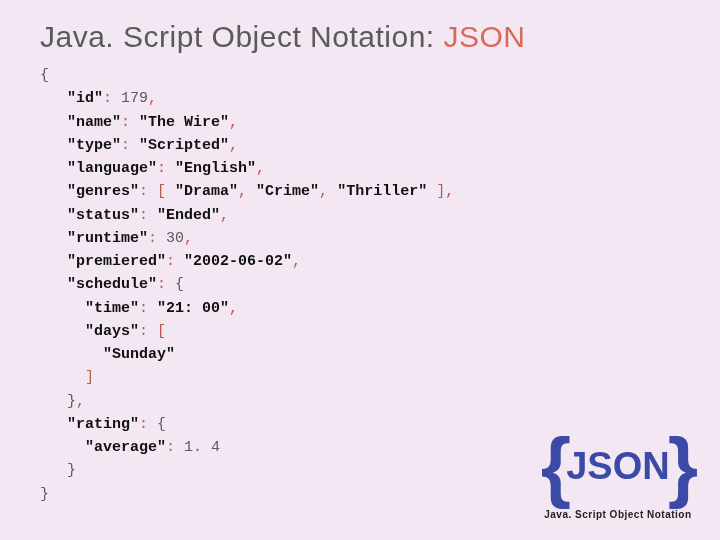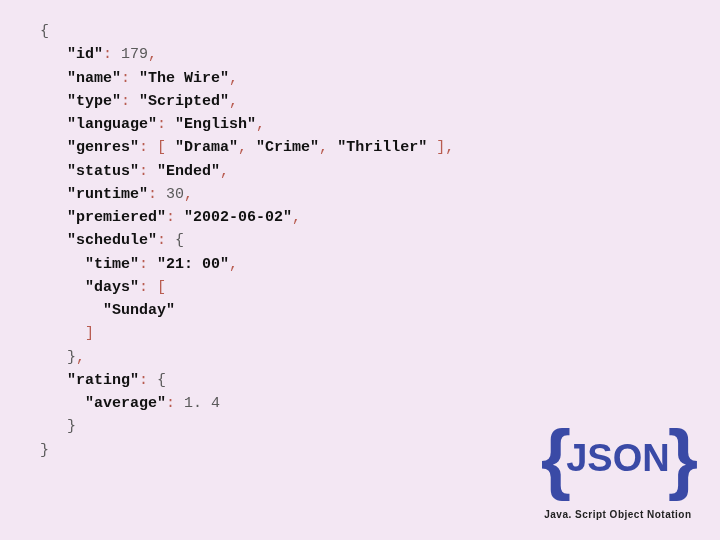--- a/index.html
+++ b/index.html
@@ -57,29 +57,32 @@
     align-items: center;
     justify-content: center;
   }
   .logo-braces .lb, .logo-braces .rb { font-size: 78px; color:#3a4aa6; }
   .logo-braces .txt { font-size: 38px; color:#3a4aa6; letter-spacing:0; margin:0 -2px; }
   .logo-sub {
     font-family: Arial, sans-serif;
     font-weight: bold;
     font-size: 10px;
     color: #222;
-    margin-top: 18px;
+    margin-top: 10px;
     letter-spacing: 0.5px;
   }
 </style>
 </head>
 <body>
 
 <div class="slide">
 
+  <div class="title">
+    <span>Java. Script Object Notation: </span><span class="accent">JSON</span>
+  </div>
 
   <div class="code"><span class="b">{</span>
    <span class="k">"id"</span><span class="c">: </span><span class="n">179</span><span class="c">,</span>
    <span class="k">"name"</span><span class="c">: </span><span class="s">"The Wire"</span><span class="c">,</span>
    <span class="k">"type"</span><span class="c">: </span><span class="s">"Scripted"</span><span class="c">,</span>
    <span class="k">"language"</span><span class="c">: </span><span class="s">"English"</span><span class="c">,</span>
    <span class="k">"genres"</span><span class="c">: </span><span class="c">[ </span><span class="s">"Drama"</span><span class="c">, </span><span class="s">"Crime"</span><span class="c">, </span><span class="s">"Thriller"</span><span class="c"> ]</span><span class="c">,</span>
    <span class="k">"status"</span><span class="c">: </span><span class="s">"Ended"</span><span class="c">,</span>
    <span class="k">"runtime"</span><span class="c">: </span><span class="n">30</span><span class="c">,</span>
    <span class="k">"premiered"</span><span class="c">: </span><span class="s">"2002-06-02"</span><span class="c">,</span>

